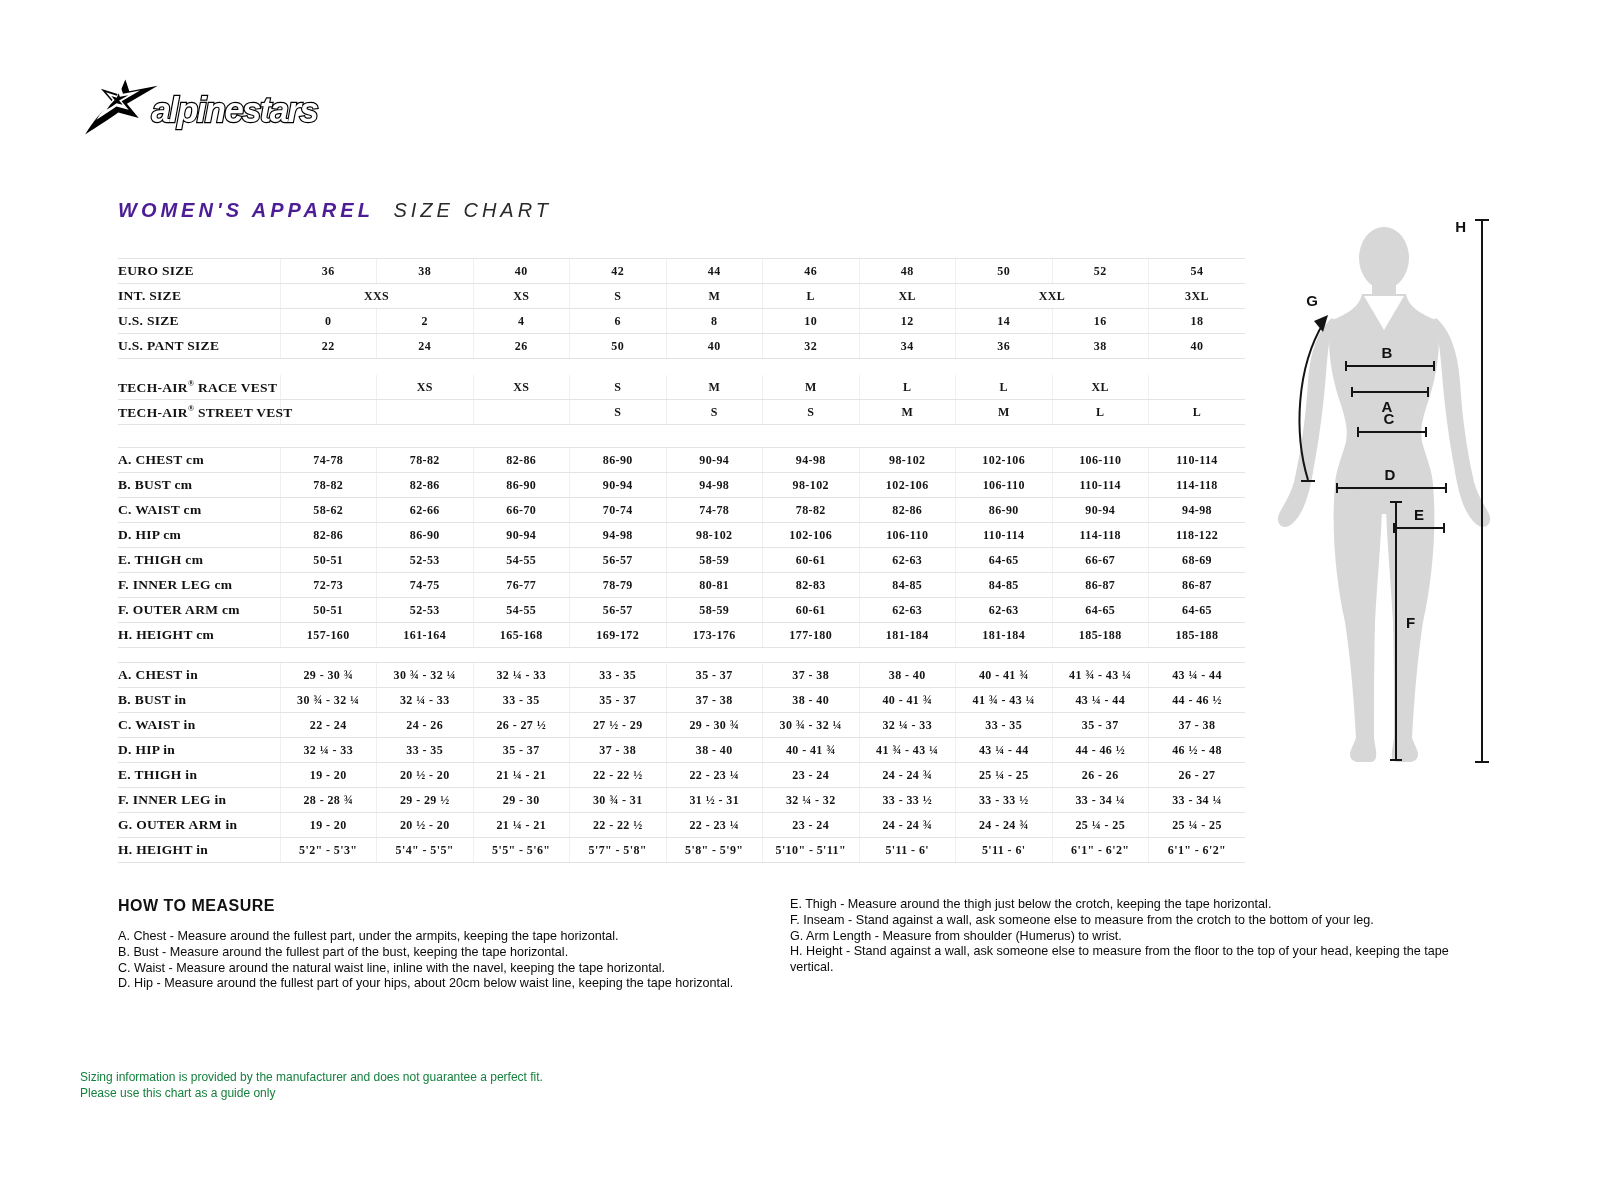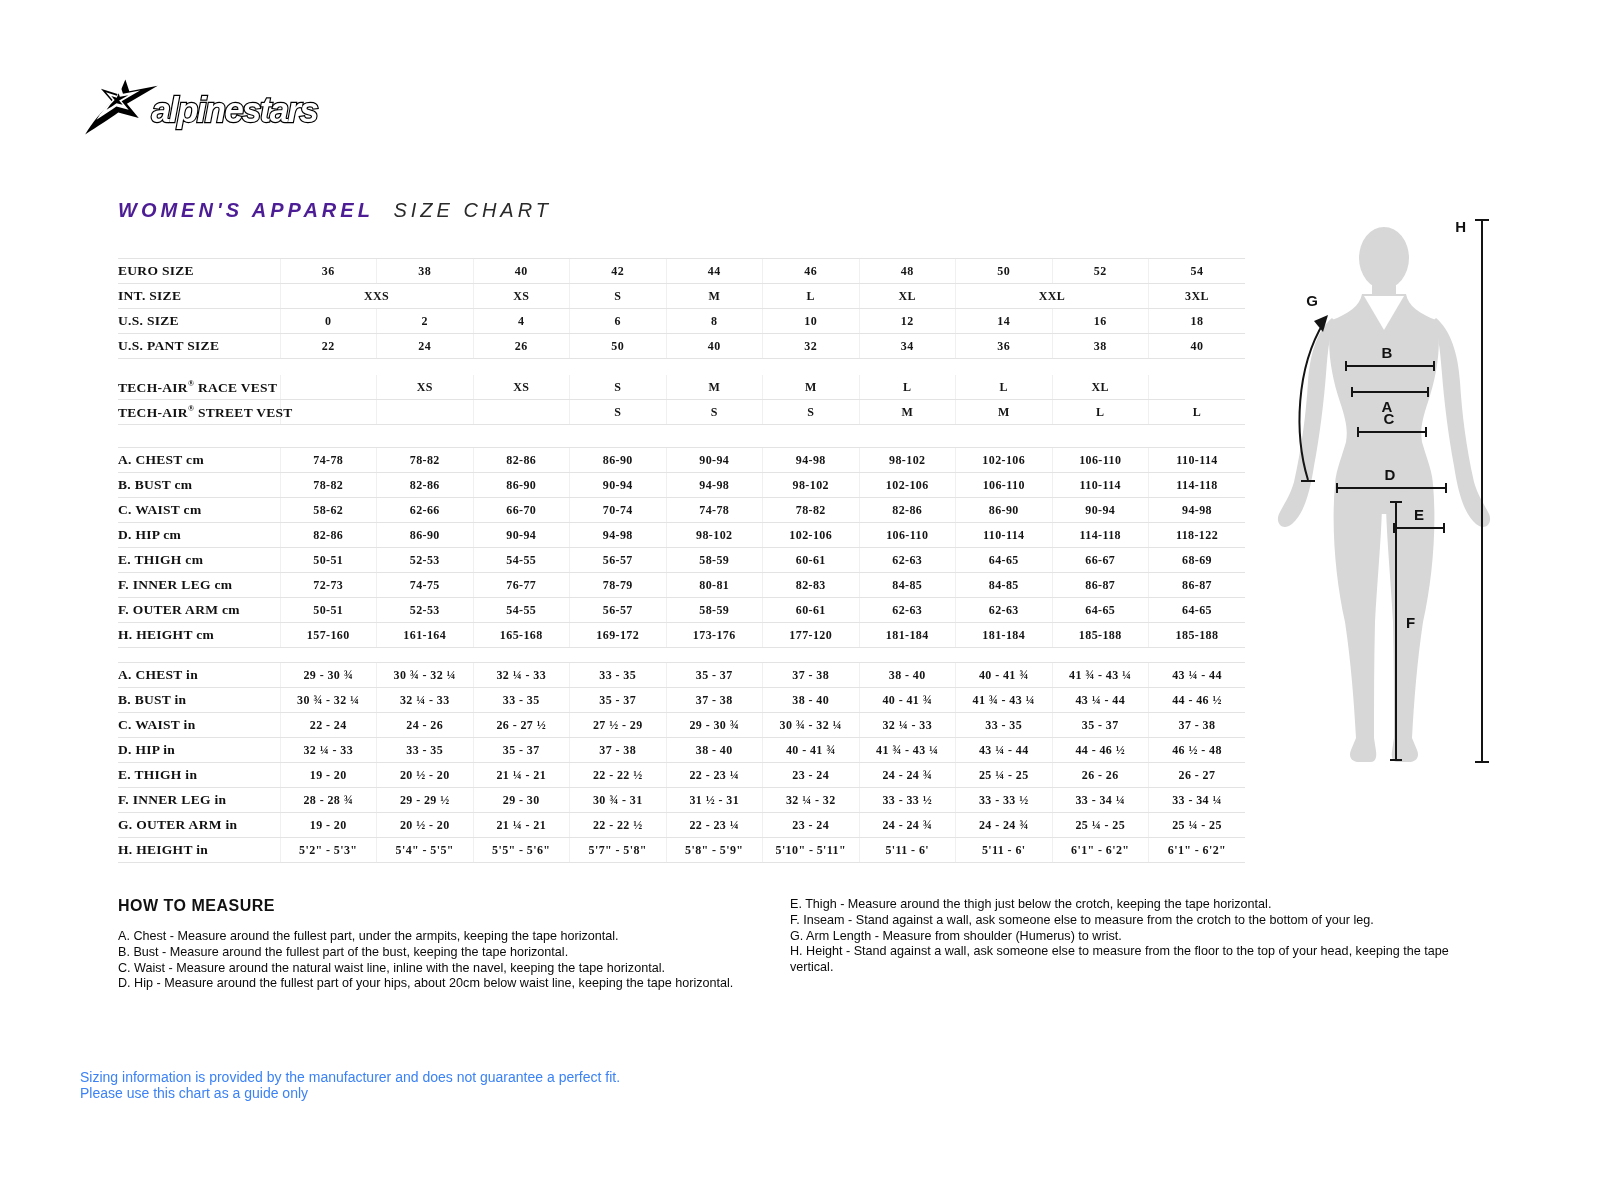--- a/index.html
+++ b/index.html
@@ -31,21 +31,21 @@
   tr.first th,tr.first td{border-top:1px solid #e3e3e3;}
   tr.spacer td{border:none;padding:0;}
   th sup{font-size:8px;vertical-align:super;}
   
   .howto-head{position:absolute;left:118px;top:897px;font-size:16px;font-weight:700;
     letter-spacing:.5px;color:#111;}
   .howto-left{position:absolute;left:118px;top:929px;width:650px;}
   .howto-right{position:absolute;left:790px;top:897px;width:672px;}
   .measure-line{font-size:12.6px;line-height:15.8px;color:#0a0a0a;}
   
-  .footer{position:absolute;left:80px;top:1069px;font-size:14px;line-height:16px;color:#3b82f6;}
+  .footer{position:absolute;left:80px;top:1069px;font-size:12px;line-height:16px;color:#15803d;}
   
   .diagram{position:absolute;left:1262px;top:190px;width:340px;height:625px;}
   .dim{stroke:#141414;stroke-width:2;fill:none;}
   .dimlabel{font-family:"Liberation Sans",sans-serif;font-size:15px;font-weight:700;fill:#111;}
   .sil{fill:#d7d7d8;}
 </style>
 </head>
 <body>
 
 <div class="logo">
@@ -251,21 +251,21 @@
           <td>64-65</td>
           <td>64-65</td>
         </tr>
         <tr class="data">
           <th>H. HEIGHT cm</th>
           <td>157-160</td>
           <td>161-164</td>
           <td>165-168</td>
           <td>169-172</td>
           <td>173-176</td>
-          <td>177-120</td>
+          <td>177-180</td>
           <td>181-184</td>
           <td>181-184</td>
           <td>185-188</td>
           <td>185-188</td>
         </tr>
         <tr class="spacer">
           <td colspan="11" style="height: 14px;"></td>
         </tr>
         <tr class="data first">
           <th>A. CHEST in</th>

